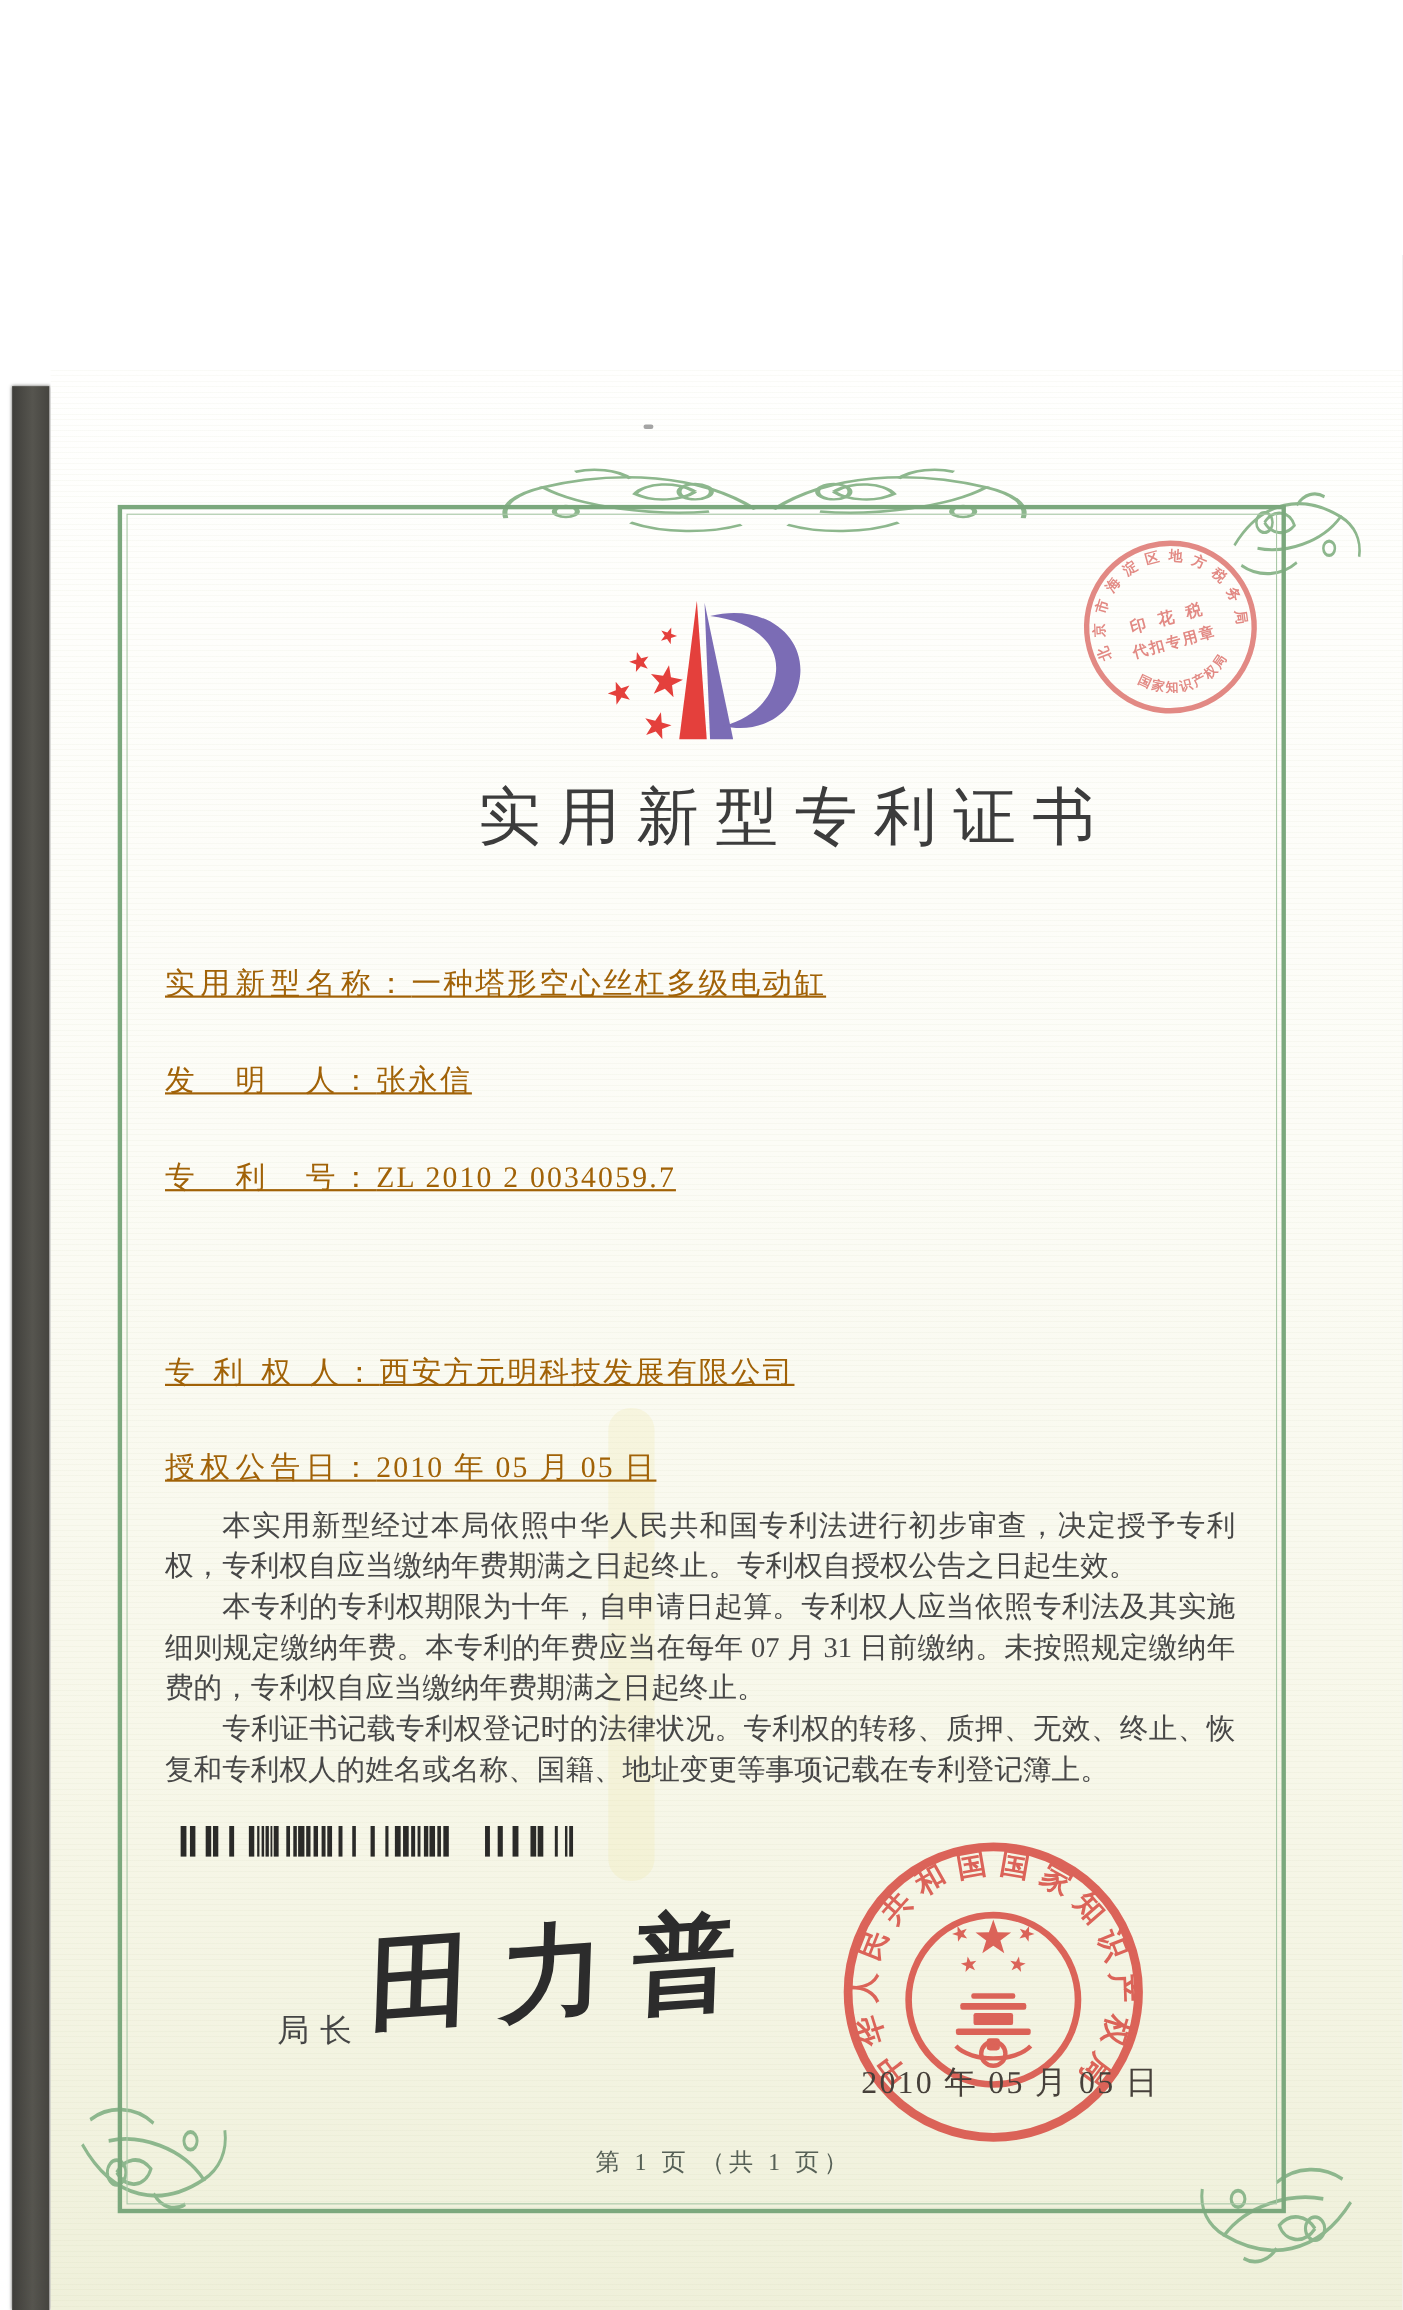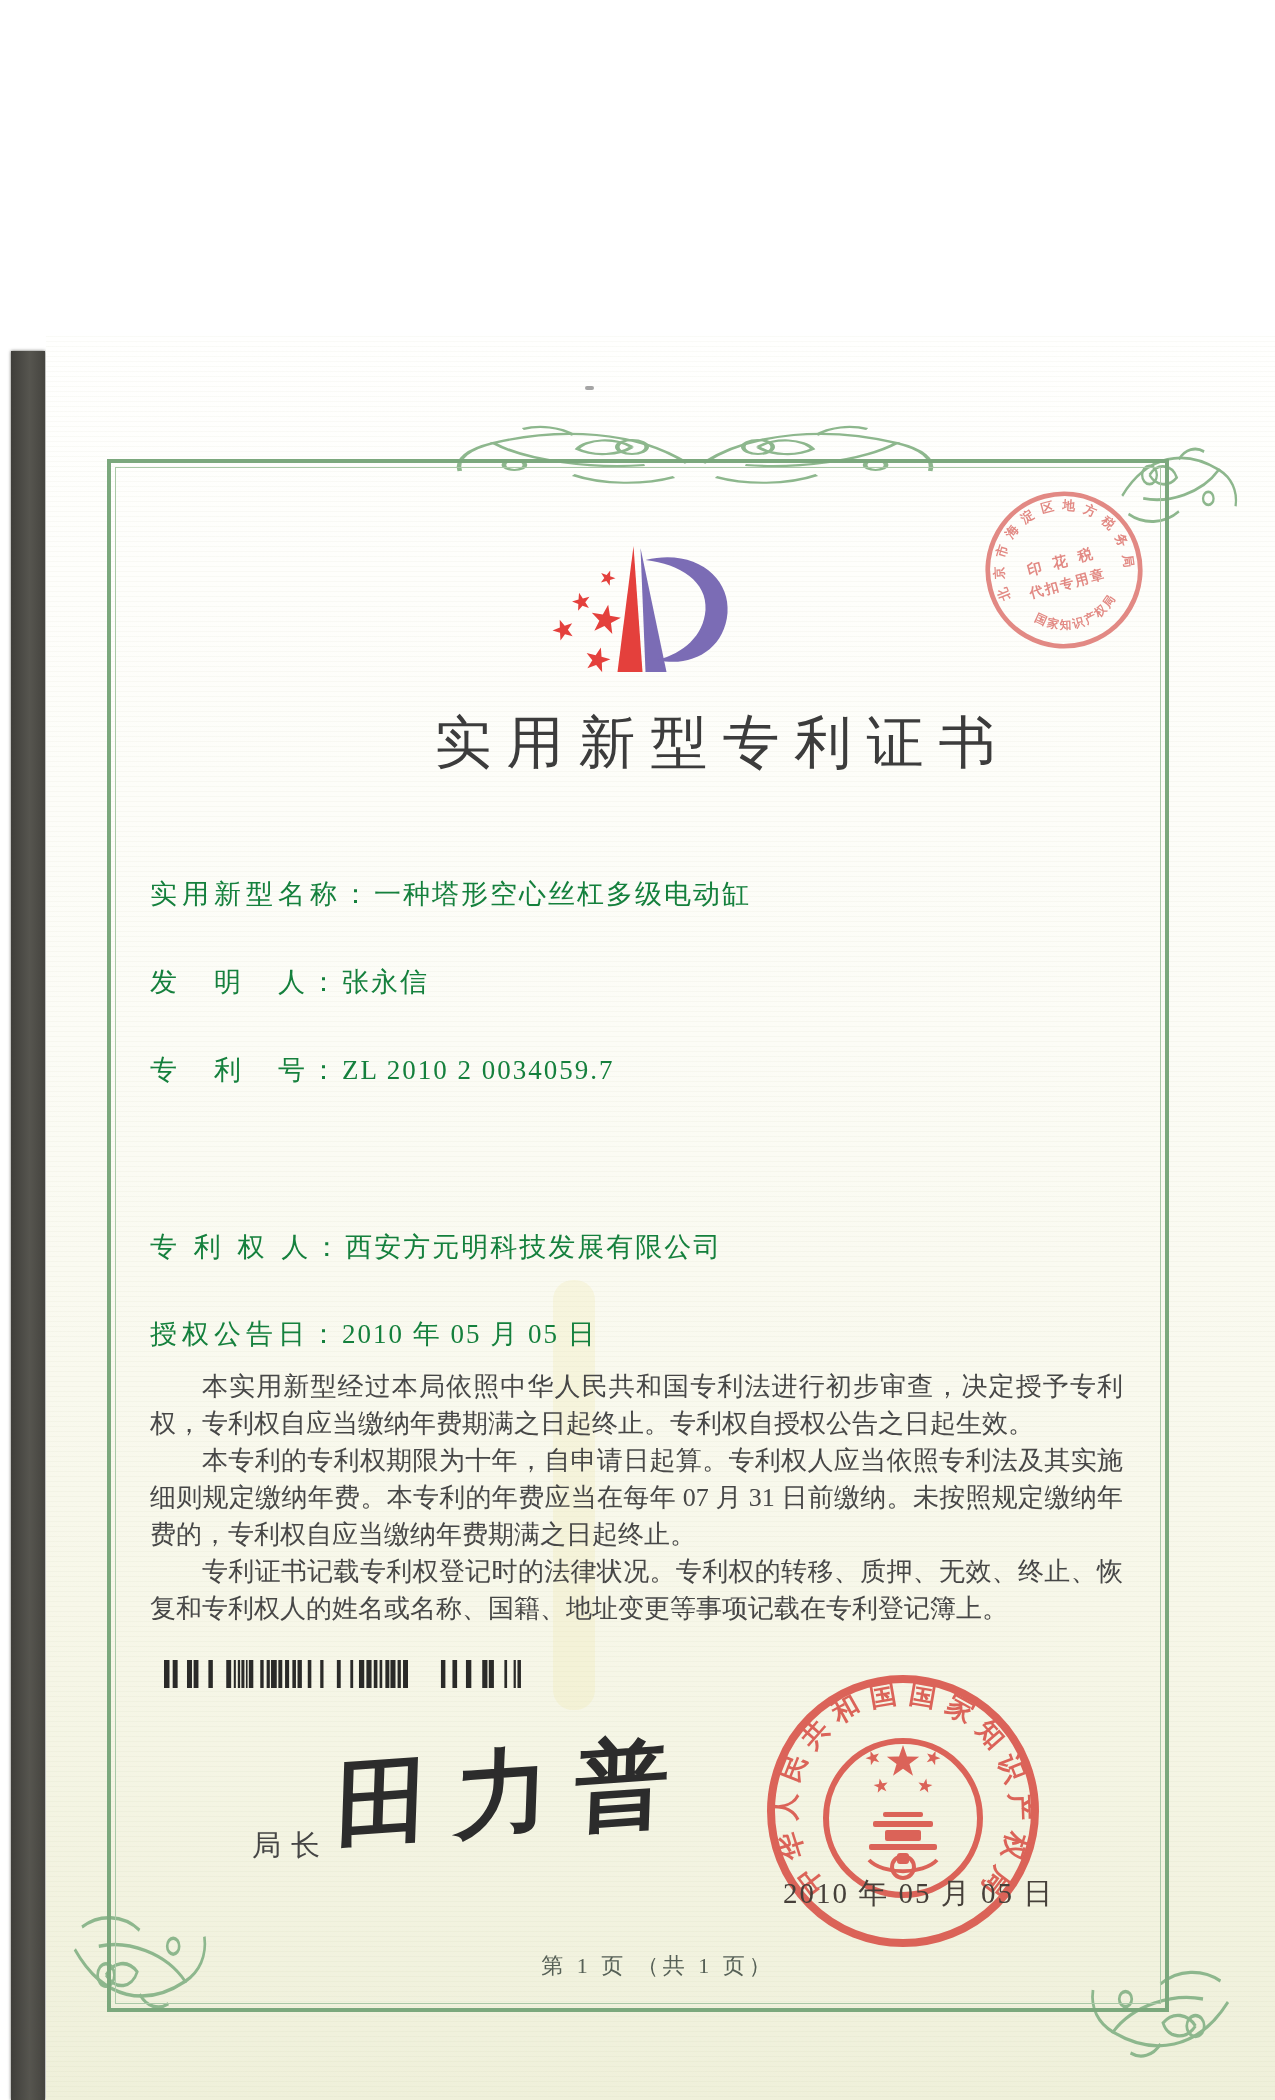--- a/index.html
+++ b/index.html
@@ -19,21 +19,21 @@
   #tintband{left:553px;top:1280px;width:42px;height:430px;background:rgba(235,228,160,.22);border-radius:20px;}
   
   #frame{left:107px;top:459px;width:1062px;height:1553px;border:4px solid #7ba87d;box-sizing:border-box;}
   #frame-inner{position:absolute;inset:4px;border:1px solid #a9c8a7;}
   
   .orn{color:#8db78d;}
   
   #cert-no{left:148px;top:541px;font-size:27px;letter-spacing:5px;color:#5a5a5a;}
   #title{left:107px;top:705px;width:1231px;text-align:center;font-size:57px;letter-spacing:15px;
          color:#3c3c3c;font-weight:500;}
-  .field{left:150px;font-size:27px;color:#15803d;white-space:nowrap;}
+  .field{left:150px;font-size:27px;color:#a16207;white-space:nowrap;text-decoration:underline;}
   .flabel{letter-spacing:5px;}
   .fvalue{letter-spacing:2px;}
   #paras{left:150px;top:1368px;width:973px;font-size:26px;line-height:37px;color:#474747;
          text-align:justify;}
   #paras p{margin:0;text-indent:2em;}
   #director{left:252px;top:1826px;font-size:29px;letter-spacing:10px;color:#454545;}
   #signature{left:338px;top:1742px;font-size:94px;color:#2c2c2c;font-weight:bold;
              letter-spacing:26px;transform:rotate(-4deg) skewX(-6deg);transform-origin:left top;
              white-space:nowrap;}
   #seal-date{left:783px;top:1874px;font-size:29px;letter-spacing:2px;color:#46403a;z-index:6;white-space:nowrap;}

